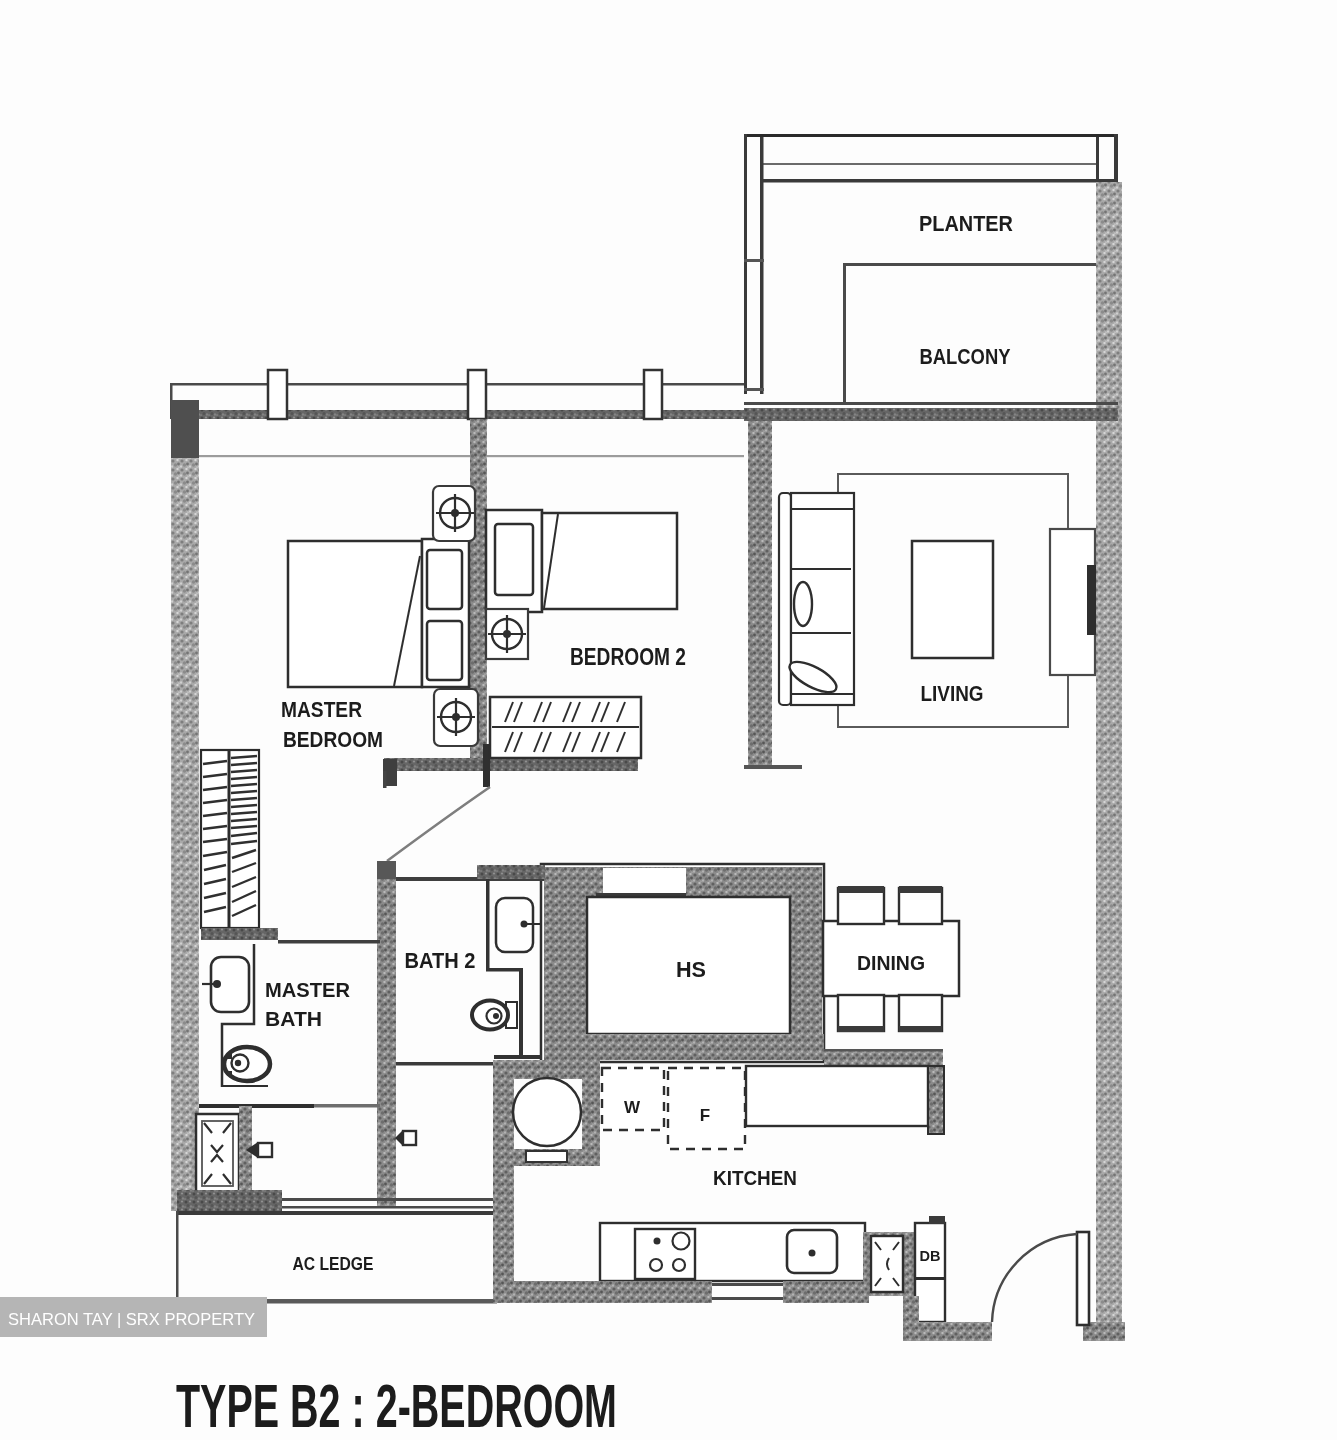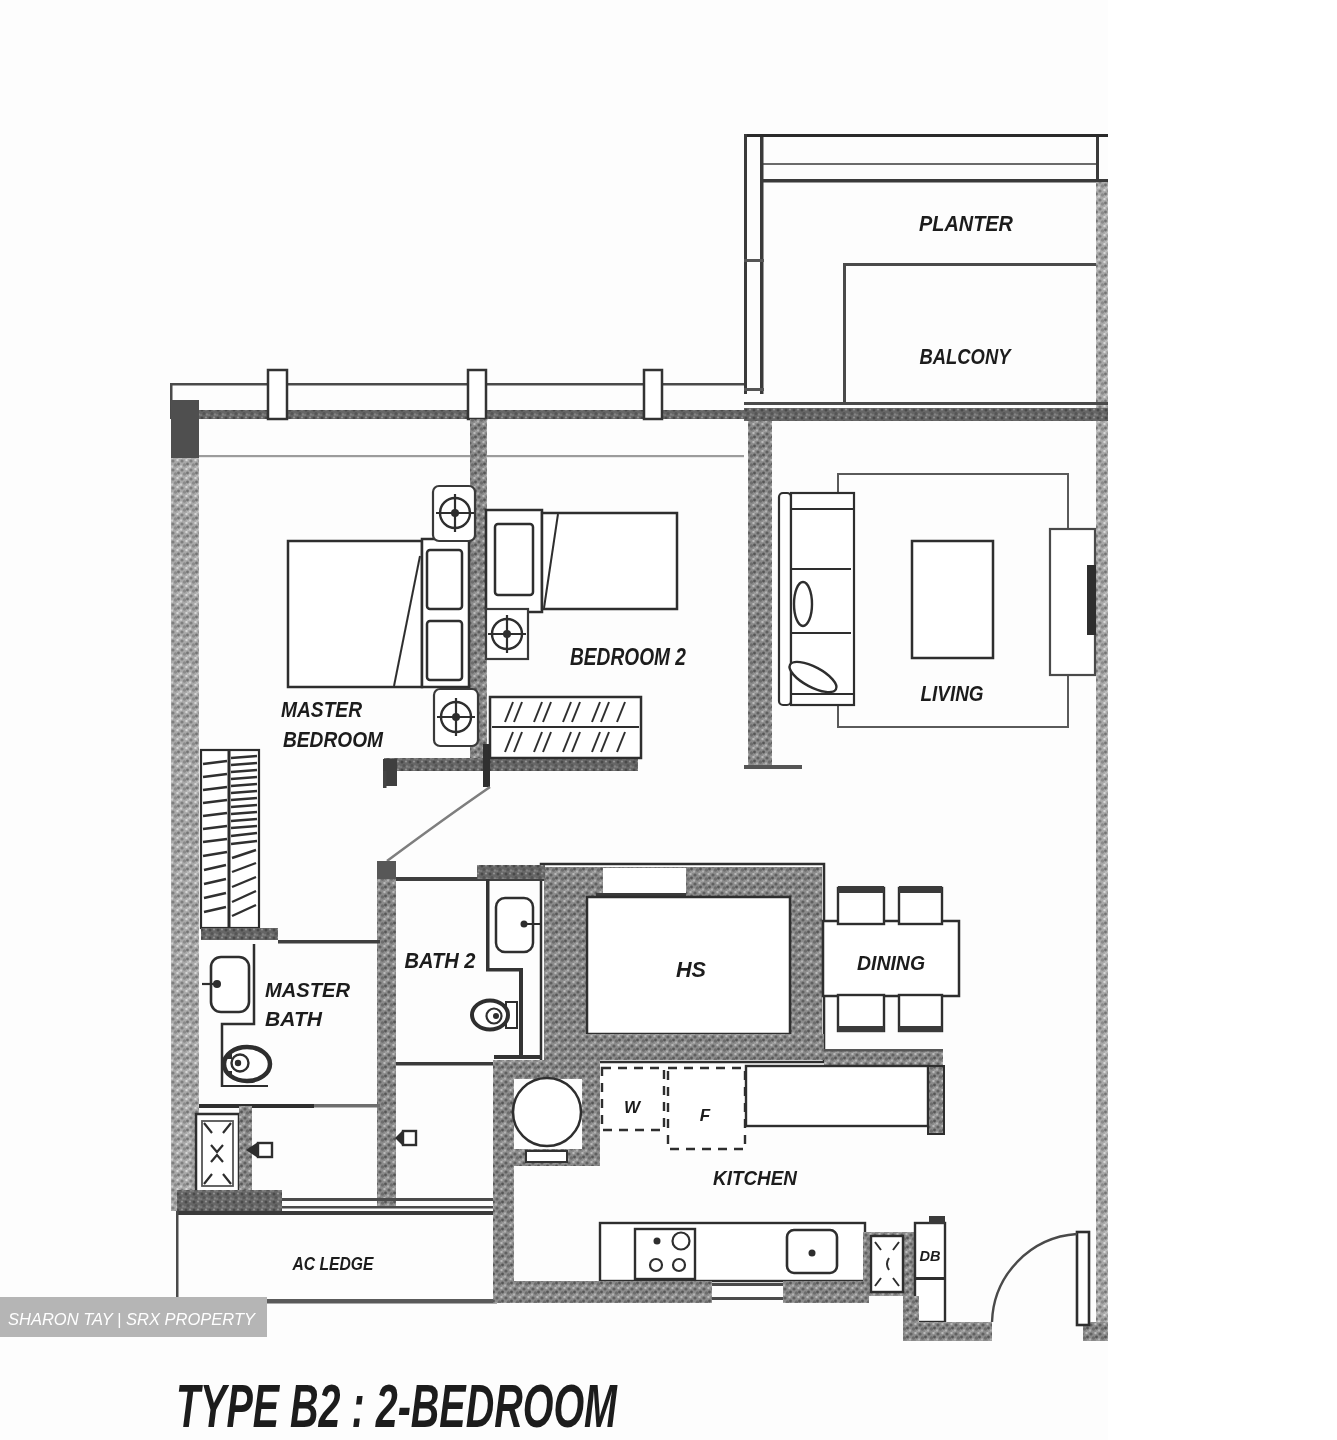--- a/index.html
+++ b/index.html
@@ -1,16 +1,16 @@
 <!DOCTYPE html>
 <html><head>
 <meta charset="utf-8">
 <style>
 html,body{margin:0;padding:0;background:#ffffff;}
-.wrap{width:1108px;height:1440px;position:relative;overflow:hidden;background:#fdfdfd;font-style:italic;}
+.wrap{width:1337px;height:1440px;position:relative;overflow:hidden;background:#fdfdfd;}
 text{font-family:"Liberation Sans",sans-serif;font-weight:bold;fill:#1c1c1c;}
 </style>
 </head>
 <body>
 <div class="wrap">
 <svg width="1337" height="1440" viewBox="0 0 1337 1440" xmlns="http://www.w3.org/2000/svg" style="filter:blur(0.45px)">
 <defs>
 <pattern id="hz" width="9" height="9" patternUnits="userSpaceOnUse">
   <rect width="9" height="9" fill="#a9a9a9"></rect>
   <circle cx="2" cy="2" r="1.6" fill="#7e7e7e"></circle>

